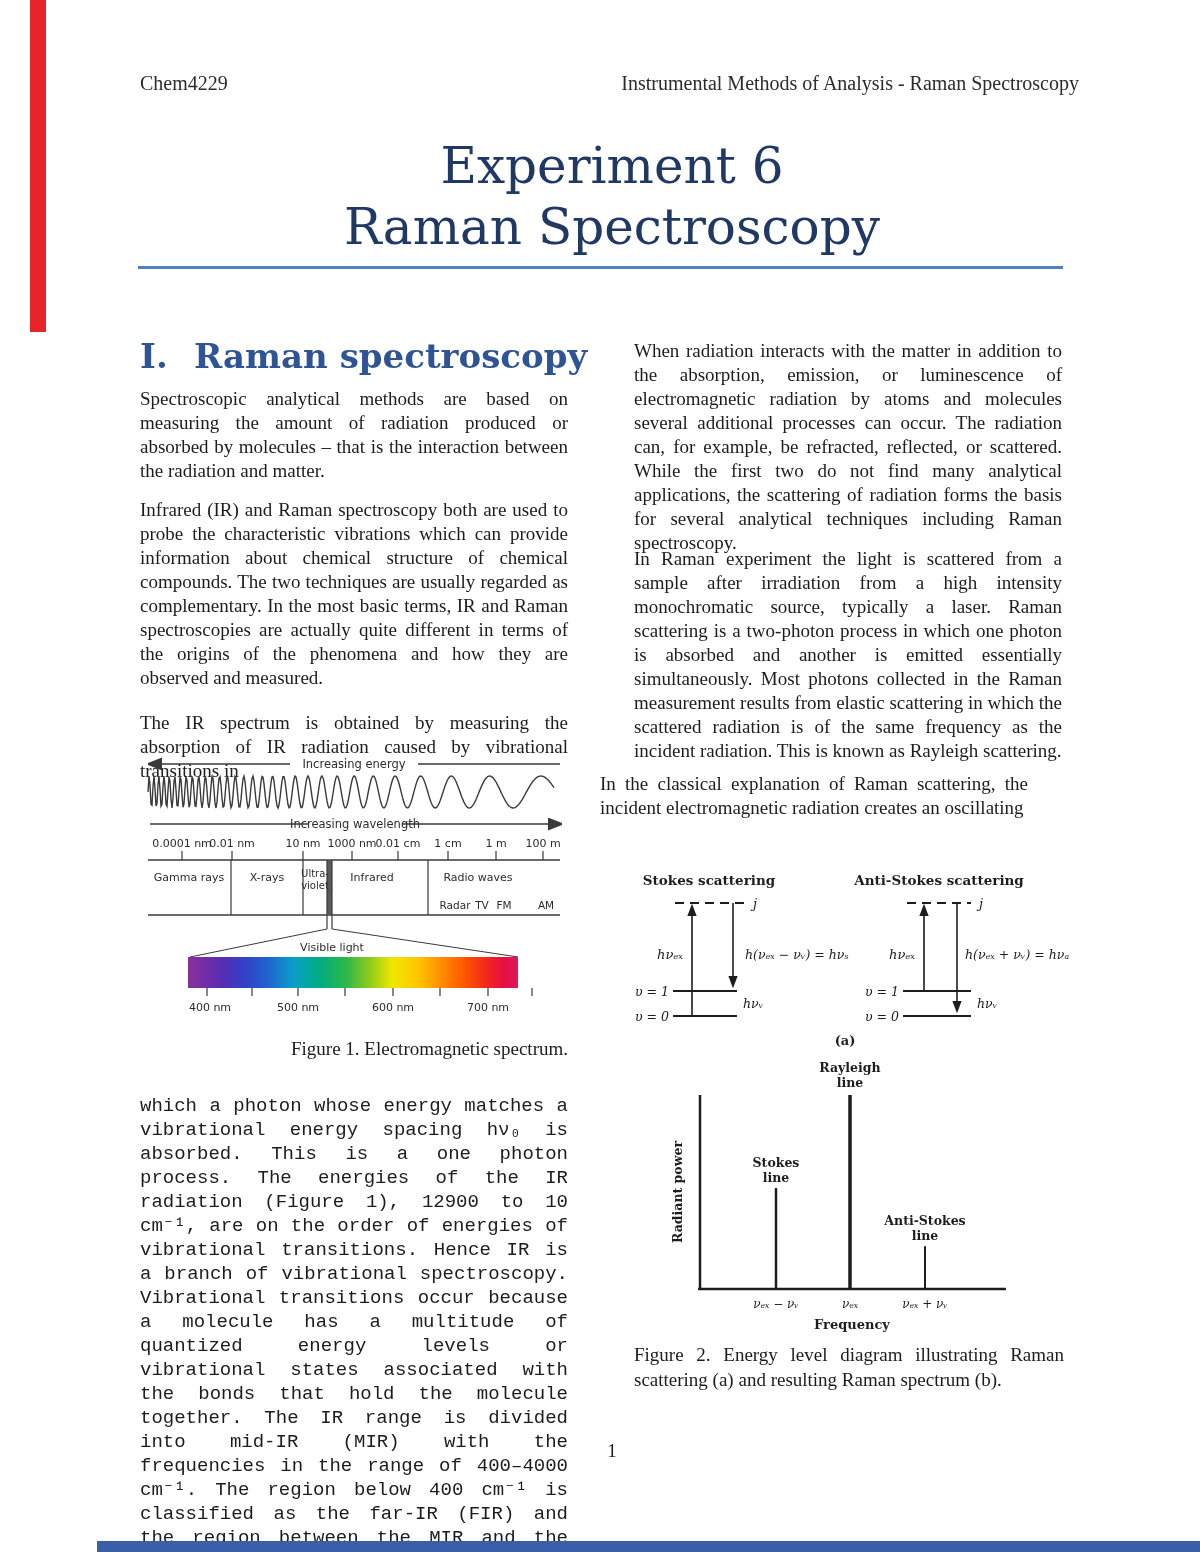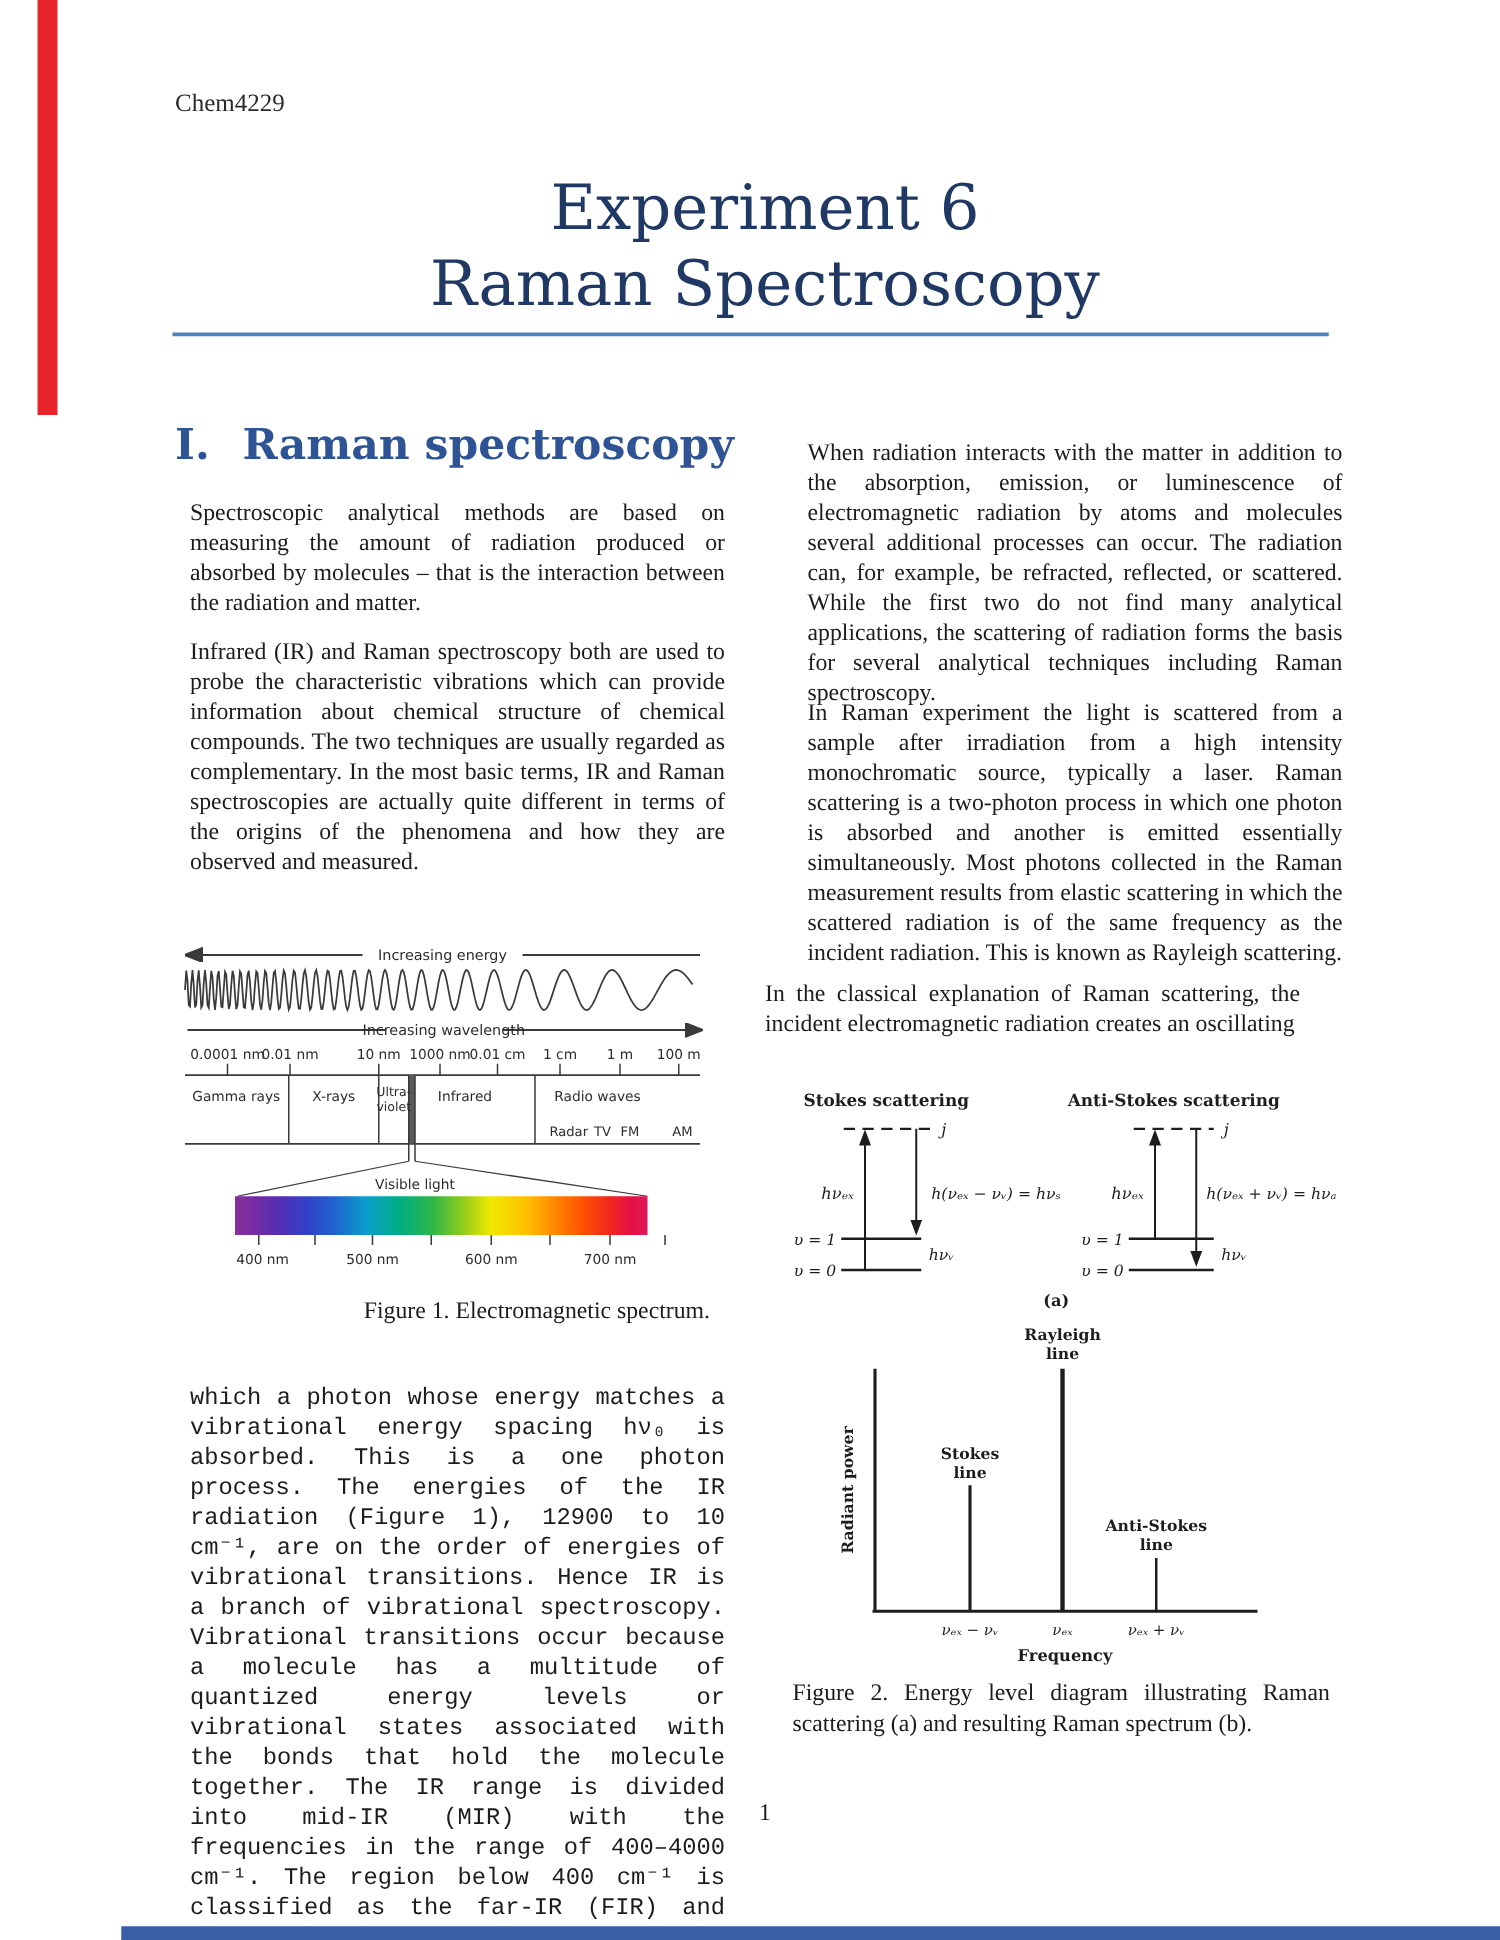--- a/index.html
+++ b/index.html
@@ -20,21 +20,21 @@
   .doc-title{left:0;top:136px;width:100%;text-align:center;
              font-family:"DejaVu Serif",serif;color:#1f3864;font-size:50px;line-height:61px;}
   .rule{left:138px;top:266px;width:925px;height:3px;background:#4f81bd;}
 
   
   .sec-heading{left:140px;top:336px;width:430px;font-family:"DejaVu Serif",serif;
                font-weight:700;font-size:34px;color:#2f5496;white-space:nowrap;}
   .sec-heading .numeral{display:inline-block;width:54px;}
 
   
-  p.body{position:absolute;width:428px;margin:12px;text-align:justify;
+  p.body{position:absolute;width:428px;margin:0;text-align:justify;
          font-size:19px;line-height:24px;}
   .lp1{left:140px;top:387px;}
   .lp2{left:140px;top:498px;}
   .lp3{left:140px;top:711px;}
   .lp4{left:140px;top:1094px;font-family:Liberation Mono, monospace;}
   .rp1{left:634px;top:339px;}
   .rp2{left:634px;top:547px;}
   .rp3{left:600px;top:772px;}
 
   .caption{position:absolute;margin:0;font-size:19px;line-height:25px;text-align:right;}
@@ -57,33 +57,35 @@
   .bld{font-weight:700;}
 </style>
 </head>
 <body>
 
 <div class="page">
 
   <div class="abs red-marker"></div>
 
   <div class="abs hdr hdr-left">Chem4229</div>
+  <div class="abs hdr hdr-right">Instrumental Methods of Analysis - Raman Spectroscopy</div>
 
   <div class="abs doc-title">
     <div>Experiment 6</div>
     <div>Raman Spectroscopy</div>
   </div>
   <div class="abs rule"></div>
 
   <div class="abs sec-heading">
     <span class="numeral">I.</span><span>Raman spectroscopy</span>
   </div>
 
   <p class="body lp1">Spectroscopic analytical methods are based on measuring the amount of radiation produced or absorbed by molecules – that is the interaction between the radiation and matter.</p>
   <p class="body lp2">Infrared (IR) and Raman spectroscopy both are used to probe the characteristic vibrations which can provide information about chemical structure of chemical compounds. The two techniques are usually regarded as complementary. In the most basic terms, IR and Raman spectroscopies are actually quite different in terms of the origins of the phenomena and how they are observed and measured.</p>
+  <p class="body lp3">The IR spectrum is obtained by measuring the absorption of IR radiation caused by vibrational transitions in</p>
 
   <svg class="fig fig1" viewBox="0 0 428 282">
     <defs>
       <marker id="ah" orient="auto" markerWidth="9" markerHeight="8" refX="7.5" refY="3.5">
         <path d="M0,0 L9,3.5 L0,7 Z" fill="#3a3a3a" stroke="none"></path>
       </marker>
       <linearGradient id="vis" x1="0" y1="0" x2="1" y2="0">
         <stop offset="0%" stop-color="#8a2f9b"></stop>
         <stop offset="5%" stop-color="#742da6"></stop>
         <stop offset="11%" stop-color="#532fb4"></stop>

